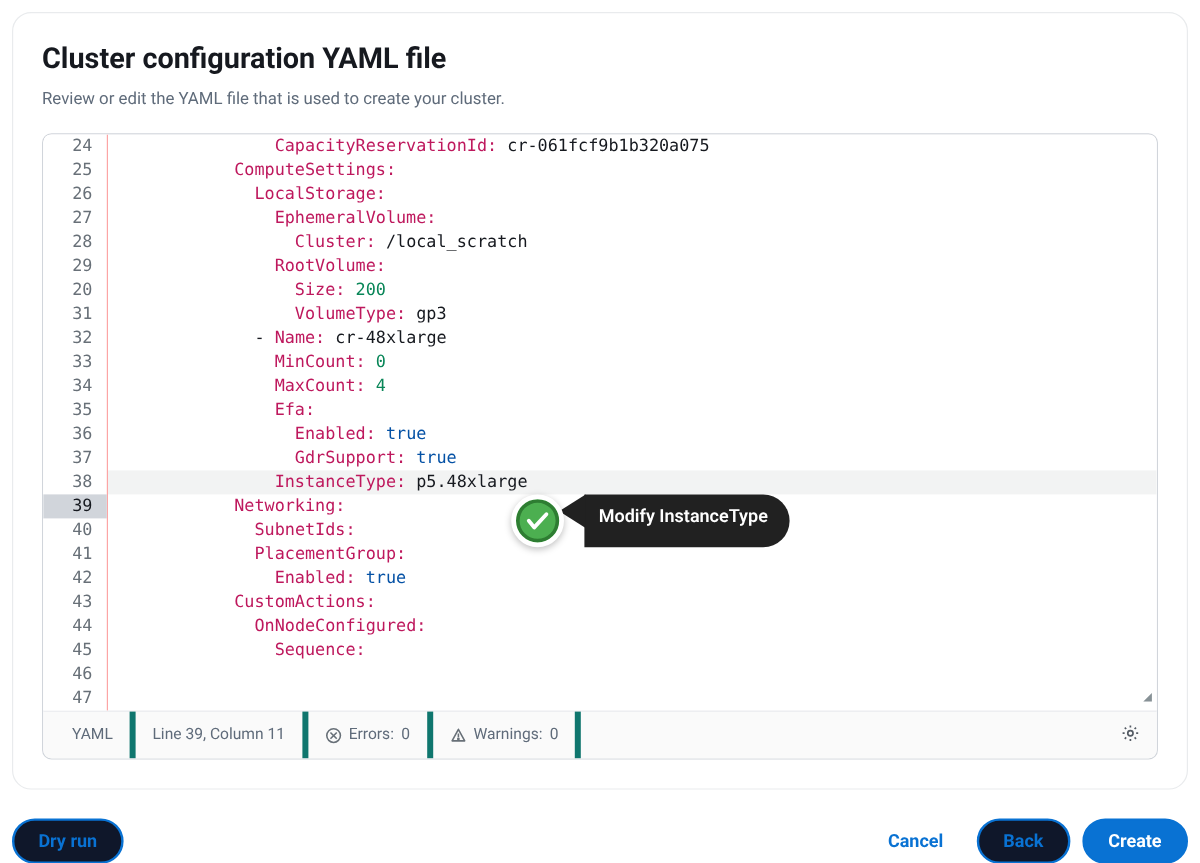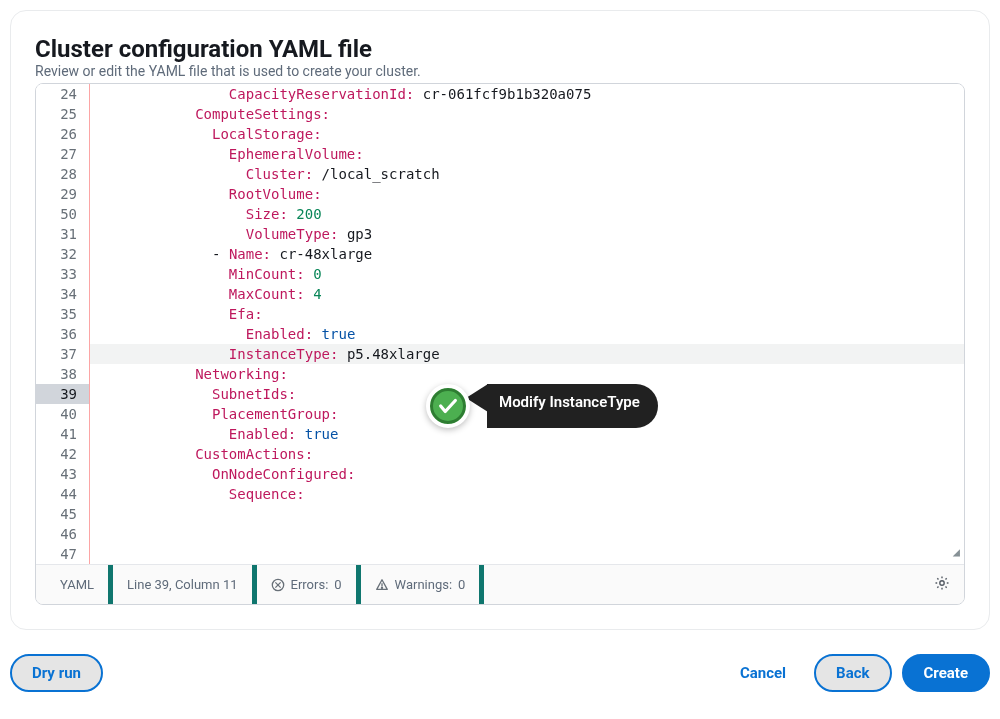--- a/index.html
+++ b/index.html
@@ -17,26 +17,26 @@
       border: 1px solid #e9ebed;
       border-radius: 16px;
       padding: 24px 24px 0 24px;
       width: 980px;
       margin: 0 auto;
     }
     .title {
       font-size: 24px;
       font-weight: 700;
       color: #16191f;
-      margin-bottom: 0;
+      margin-bottom: 12px;
     }
     .subtitle {
       font-size: 14px;
       color: #5f6b7a;
-      margin-bottom: 4px;
+      margin-bottom: 20px;
     }
     .editor-wrapper {
       border: 1px solid #d1d5db;
       border-radius: 8px;
       overflow: hidden;
     }
     .editor {
       display: flex;
       font-family: "Menlo", "Monaco", "Consolas", monospace;
       font-size: 14px;
@@ -182,21 +182,21 @@
     .btn {
       font-size: 15px;
       font-weight: 700;
       padding: 8px 20px;
       border-radius: 22px;
       cursor: pointer;
       border: 2px solid transparent;
       font-family: inherit;
     }
     .btn-outline {
-      background: #e5e5e5;
+      background: #0f172a;
       border-color: #0972d3;
       color: #0972d3;
     }
     .btn-link {
       background: transparent;
       border: none;
       color: #0972d3;
       font-weight: 700;
       padding: 8px 18px;
     }
@@ -226,21 +226,21 @@
 
   <div class="editor-wrapper">
     <div class="editor">
       <div class="gutter" id="gutter">
           <div class="gutter-line">24</div>
           <div class="gutter-line">25</div>
           <div class="gutter-line">26</div>
           <div class="gutter-line">27</div>
           <div class="gutter-line">28</div>
           <div class="gutter-line">29</div>
-          <div class="gutter-line">50</div>
+          <div class="gutter-line">20</div>
           <div class="gutter-line">31</div>
           <div class="gutter-line">32</div>
           <div class="gutter-line">33</div>
           <div class="gutter-line">34</div>
           <div class="gutter-line">35</div>
           <div class="gutter-line">36</div>
           <div class="gutter-line">37</div>
           <div class="gutter-line">38</div>
           <div class="gutter-line highlighted">39</div>
           <div class="gutter-line">40</div>
@@ -259,20 +259,21 @@
           <div class="code-line">                <span class="tok-key">EphemeralVolume:</span></div>
           <div class="code-line">                  <span class="tok-key">Cluster:</span> <span class="tok-str">/local_scratch</span></div>
           <div class="code-line">                <span class="tok-key">RootVolume:</span></div>
           <div class="code-line">                  <span class="tok-key">Size:</span> <span class="tok-num">200</span></div>
           <div class="code-line">                  <span class="tok-key">VolumeType:</span> <span class="tok-str">gp3</span></div>
           <div class="code-line">              <span class="tok-dash">- </span><span class="tok-key">Name:</span> <span class="tok-str">cr-48xlarge</span></div>
           <div class="code-line">                <span class="tok-key">MinCount:</span> <span class="tok-num">0</span></div>
           <div class="code-line">                <span class="tok-key">MaxCount:</span> <span class="tok-num">4</span></div>
           <div class="code-line">                <span class="tok-key">Efa:</span></div>
           <div class="code-line">                  <span class="tok-key">Enabled:</span> <span class="tok-bool">true</span></div>
+          <div class="code-line">                  <span class="tok-key">GdrSupport:</span> <span class="tok-bool">true</span></div>
           <div class="code-line highlighted">                <span class="tok-key">InstanceType:</span> <span class="tok-str">p5.48xlarge</span></div>
           <div class="code-line">            <span class="tok-key">Networking:</span></div>
           <div class="code-line">              <span class="tok-key">SubnetIds:</span></div>
           <div class="code-line">              <span class="tok-key">PlacementGroup:</span></div>
           <div class="code-line">                <span class="tok-key">Enabled:</span> <span class="tok-bool">true</span></div>
           <div class="code-line">            <span class="tok-key">CustomActions:</span></div>
           <div class="code-line">              <span class="tok-key">OnNodeConfigured:</span></div>
           <div class="code-line">                <span class="tok-key">Sequence:</span></div>
           <div class="resize-handle">◢</div>
       </div>

